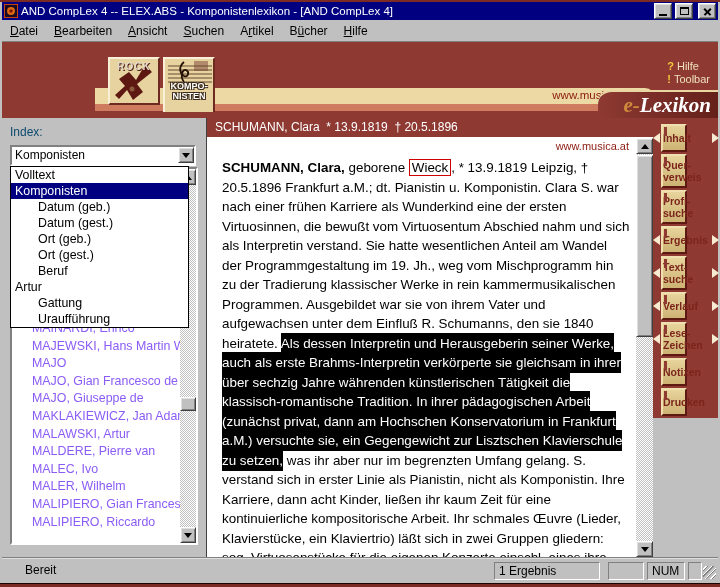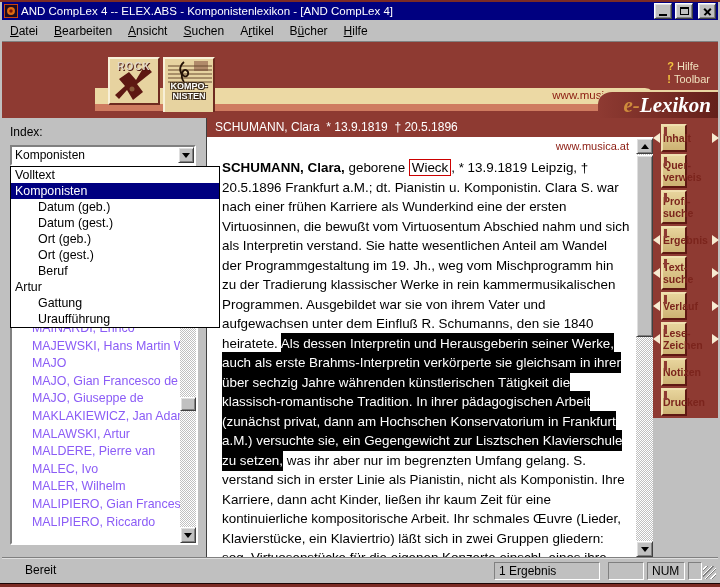--- a/index.html
+++ b/index.html
@@ -49,21 +49,21 @@
   .help-links{position:absolute;right:8px;top:18px;font-size:11px;line-height:13px;color:#efe0bd;}
   .help-links .mark{color:#f5c63e;font-weight:bold;margin-right:3px;}
   .logo{position:absolute;right:0;top:48px;width:120px;height:28px;
     background:linear-gradient(90deg,#8e3a32,#64201a);
     border-top:2px solid #e9d6a2;border-top-left-radius:14px;box-sizing:border-box;
     display:flex;align-items:center;justify-content:flex-end;padding-right:7px;
     font-family:"Liberation Serif",serif;font-style:italic;font-weight:bold;font-size:21px;color:#fff;}
   .logo-e{color:#cf8c3c;}
   
   .left-panel{position:absolute;left:2px;top:118px;width:204px;height:439px;background:#c0c0c0;}
-  .index-label{position:absolute;left:8px;top:7px;font-size:12px;color:#000000;}
+  .index-label{position:absolute;left:8px;top:7px;font-size:12px;color:#0c4a6e;}
   .combo{position:absolute;left:8px;top:27px;width:186px;height:21px;background:#fff;
     border:2px solid;border-color:#808080 #fff #fff #808080;box-sizing:border-box;}
   .combo-value{font-size:12px;line-height:16px;padding-left:3px;display:block;}
   .combo-arrow{position:absolute;right:0;top:0;width:16px;height:16px;background:#c0c0c0;
     border:1px solid;border-color:#fff #404040 #404040 #fff;box-shadow:inset 1px 1px 0 #dfdfdf,inset -1px -1px 0 #808080;
     display:flex;align-items:center;justify-content:center;box-sizing:border-box;}
   .tri-down{width:0;height:0;border-left:4px solid transparent;border-right:4px solid transparent;border-top:5px solid #000;}
   .tri-up{width:0;height:0;border-left:4px solid transparent;border-right:4px solid transparent;border-bottom:5px solid #000;}
   .listbox{position:absolute;left:8px;top:49px;width:188px;height:378px;background:#fff;
     border:2px solid;border-color:#808080 #fff #fff #808080;box-sizing:border-box;}
@@ -74,21 +74,21 @@
                      linear-gradient(45deg,#c0c0c0 25%,transparent 25%,transparent 75%,#c0c0c0 75%);
     background-size:2px 2px;background-position:0 0,1px 1px;}
   .list-scroll{position:absolute;right:0;top:0;width:16px;bottom:0;}
   .sbtn{position:absolute;left:0;width:16px;height:16px;background:#c0c0c0;
     border:1px solid;border-color:#fff #404040 #404040 #fff;box-shadow:inset 1px 1px 0 #dfdfdf,inset -1px -1px 0 #808080;
     display:flex;align-items:center;justify-content:center;box-sizing:border-box;}
   .sb-up{top:0;} .sb-down{bottom:0;}
   .sb-thumb{position:absolute;left:0;width:16px;background:#c0c0c0;
     border:1px solid;border-color:#fff #404040 #404040 #fff;box-shadow:inset 1px 1px 0 #dfdfdf,inset -1px -1px 0 #808080;box-sizing:border-box;}
   .list-scroll .sb-thumb{top:228px;height:14px;}
-  .dropdown{position:absolute;left:8px;top:48px;width:210px;height:162px;background:#fff;
+  .dropdown{position:absolute;left:8px;top:48px;width:179px;height:162px;background:#fff;
     border:1px solid #000;z-index:10;box-sizing:border-box;}
   .dd-item{height:16px;line-height:16px;font-size:12.4px;padding-left:4px;color:#000;white-space:nowrap;}
   .dd-item.indent{padding-left:27px;}
   .dd-item.selected{background:#000080;color:#fff;}
   
   .content{position:absolute;left:206px;top:118px;width:447px;height:439px;background:#fff;
     border-left:1px solid #404040;box-sizing:border-box;}
   .content-header{position:absolute;left:0;top:0;width:100%;height:19px;background:#8e3a32;color:#fff;
     font-size:12px;line-height:19px;padding-left:8px;box-sizing:border-box;white-space:pre;}
   .content-url{position:absolute;right:24px;top:22px;color:#8b1a10;font-size:11px;}

